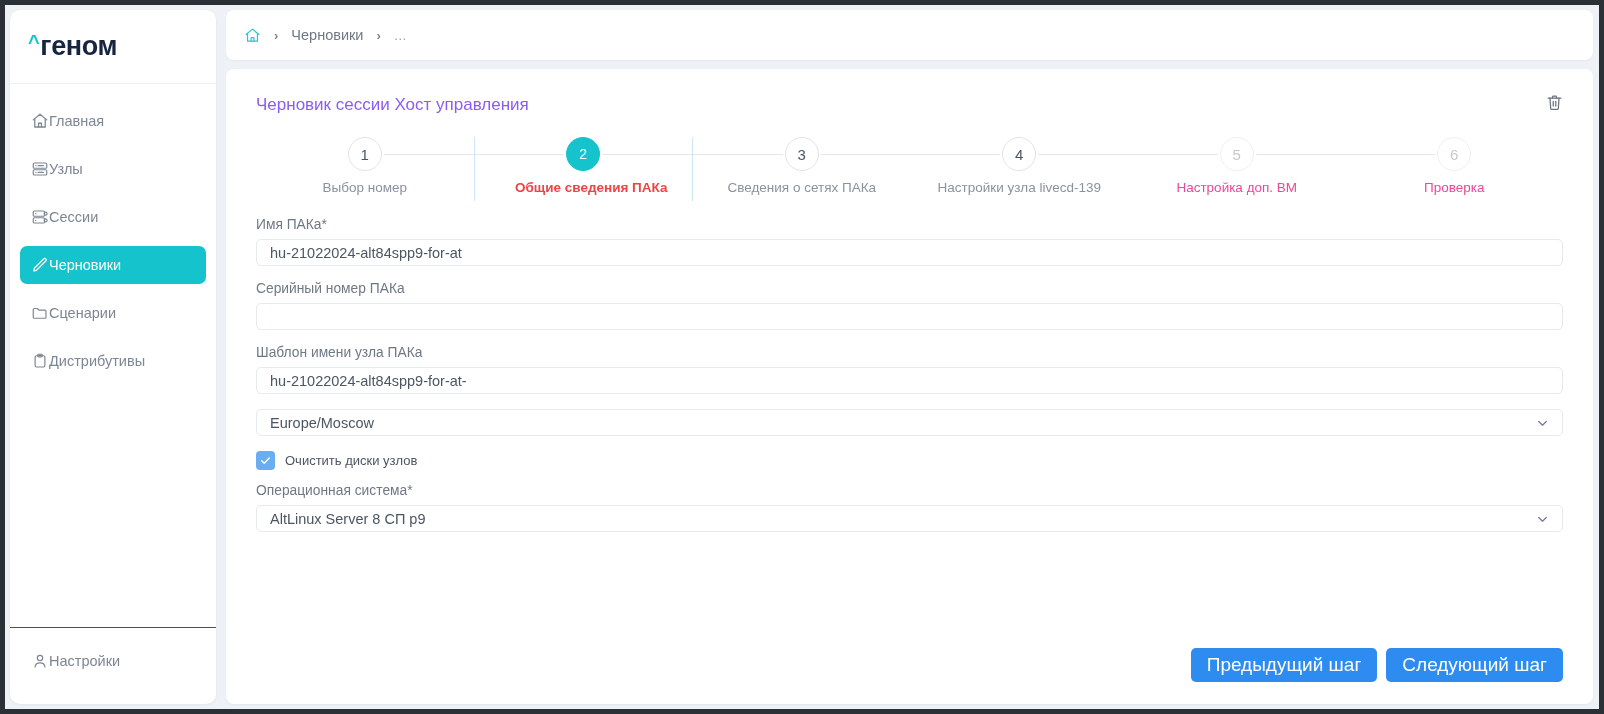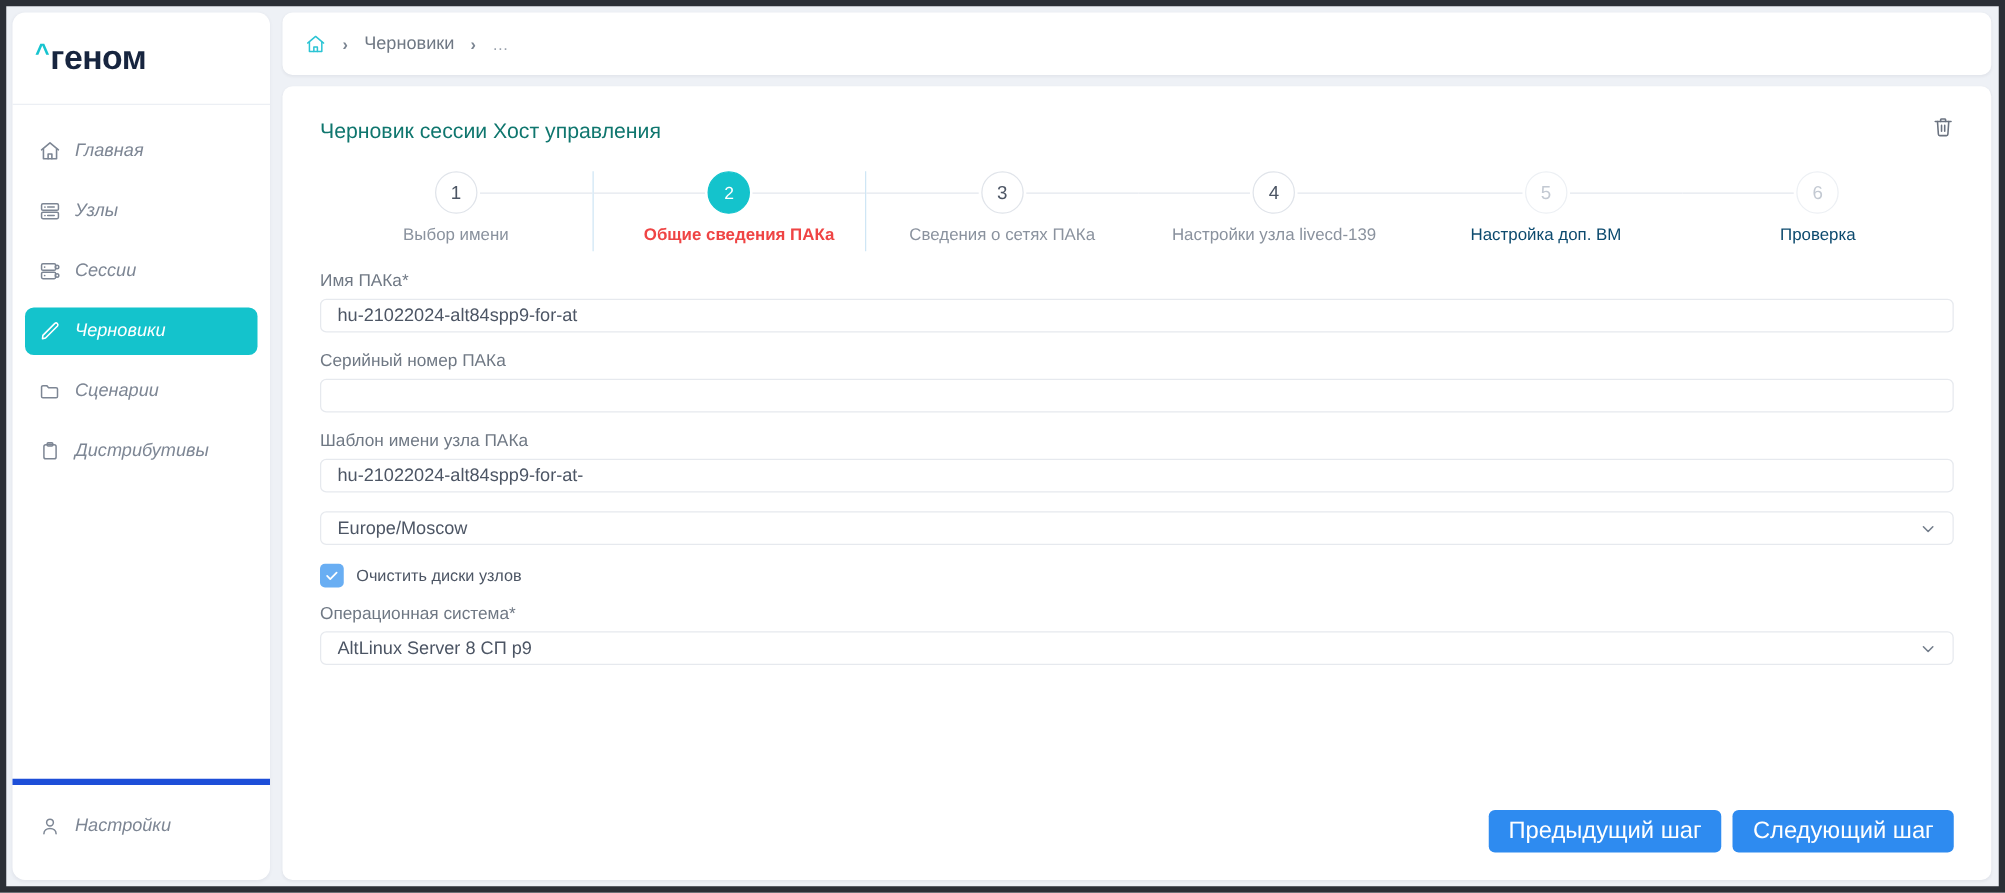--- a/index.html
+++ b/index.html
@@ -45,37 +45,35 @@
     letter-spacing: -0.4px;
     display: flex;
     align-items: baseline;
   }
   .logo .caret { color: #17c4cf; font-size: 20px; margin-right: 1px; position: relative; top: -6px; font-weight: 700;}
 
   .nav { padding: 18px 10px 0 10px; flex: 1 1 auto; }
   .nav-item {
     display: flex;
     align-items: center;
-    gap: 11px;
     height: 38px;
     padding: 0 10px;
     margin-bottom: 10px;
     border-radius: 7px;
     color: #7d8694;
     font-size: 14.5px;
     cursor: pointer;
     user-select: none;
-    font-style: italic;
   }
   .nav-item.active { background: #14c3cc; color: #ffffff; }
   .nav-item .ico { width: 19px; height: 19px; display: inline-flex; align-items: center; justify-content: center; flex: 0 0 19px;}
   .nav-item .ico svg { display: block; }
 
   .nav-bottom {
-    border-top: 5px solid #1d4ed8;
+    border-top: 1px solid #1d4ed8;
     padding: 14px 10px 0 10px;
     margin-bottom: 14px;
   }
 
   
   .main {
     flex: 1 1 auto;
     min-width: 0;
     display: flex;
     flex-direction: column;
@@ -104,21 +102,21 @@
     border-radius: 8px;
     padding: 26px 30px 0 30px;
     position: relative;
     box-shadow: 0 1px 2px rgba(30,40,60,0.05);
     display: flex;
     flex-direction: column;
     min-height: 0;
   }
   .card-title {
     font-size: 17px;
-    color: #0f766e;
+    color: #8b5cf6;
     margin: 0 0 22px 0;
     font-weight: normal;
   }
   .trash-btn {
     position: absolute;
     top: 22px; right: 26px;
     width: 26px; height: 26px;
     display: flex; align-items: center; justify-content: center;
     cursor: pointer;
   }
@@ -157,21 +155,21 @@
   .step-label {
     margin-top: 9px;
     font-size: 13.5px;
     color: #9aa2ad;
     white-space: nowrap;
     text-align: center;
   }
   .step.done .bullet { color: #4c5564; border-color: #e0e4ea; }
   .step.done .step-label { color: #8a929e; }
   .step.dim .bullet { color: #c3c9d2; border-color: #edf0f4; }
-  .step.dim .step-label { color: #0c4a6e; }
+  .step.dim .step-label { color: #ec4899; }
   .step.active { border-left: 1px solid #cfe6f5; border-right: 1px solid #cfe6f5; }
   .step.active .bullet {
     background: #14c3cc;
     border-color: #14c3cc;
     color: #ffffff;
     font-size: 14px;
   }
   .step.active .step-label { color: #ef4444; font-weight: bold; margin-left: 16px; }
 
   
@@ -365,21 +363,21 @@
             <path d="M10.4 10.5v6M13.6 10.5v6"></path>
           </svg>
         </span>
       </div>
 
       <div class="stepper">
         <div class="step done">
 
           <span class="line-r"></span>
           <div class="bullet">1</div>
-          <div class="step-label">Выбор имени</div>
+          <div class="step-label">Выбор номер</div>
         </div>
         <div class="step active">
           <span class="line-l"></span>
           <span class="line-r"></span>
           <div class="bullet">2</div>
           <div class="step-label">Общие сведения ПАКа</div>
         </div>
         <div class="step done">
           <span class="line-l"></span>
           <span class="line-r"></span>

